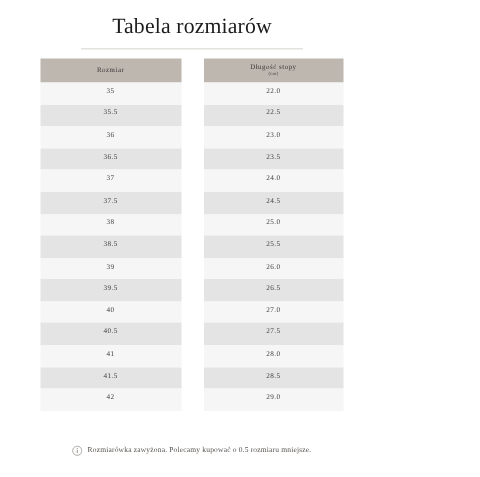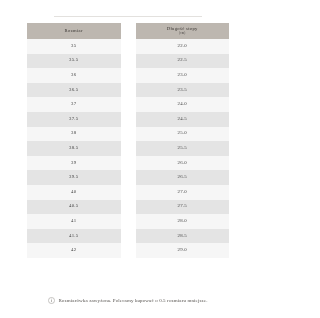--- a/index.html
+++ b/index.html
@@ -132,20 +132,21 @@
     line-height: 1.15;
     white-space: nowrap;
   }
 </style>
 </head>
 <body>
 
 <div class="page">
 
   <div class="title-block">
+    <h1 class="page-title">Tabela rozmiarów</h1>
     <div class="title-divider"></div>
   </div>
 
   <div class="tables-wrap">
 
     <table class="size-table">
       <thead>
         <tr>
           <th>
             <span class="th-inner">

